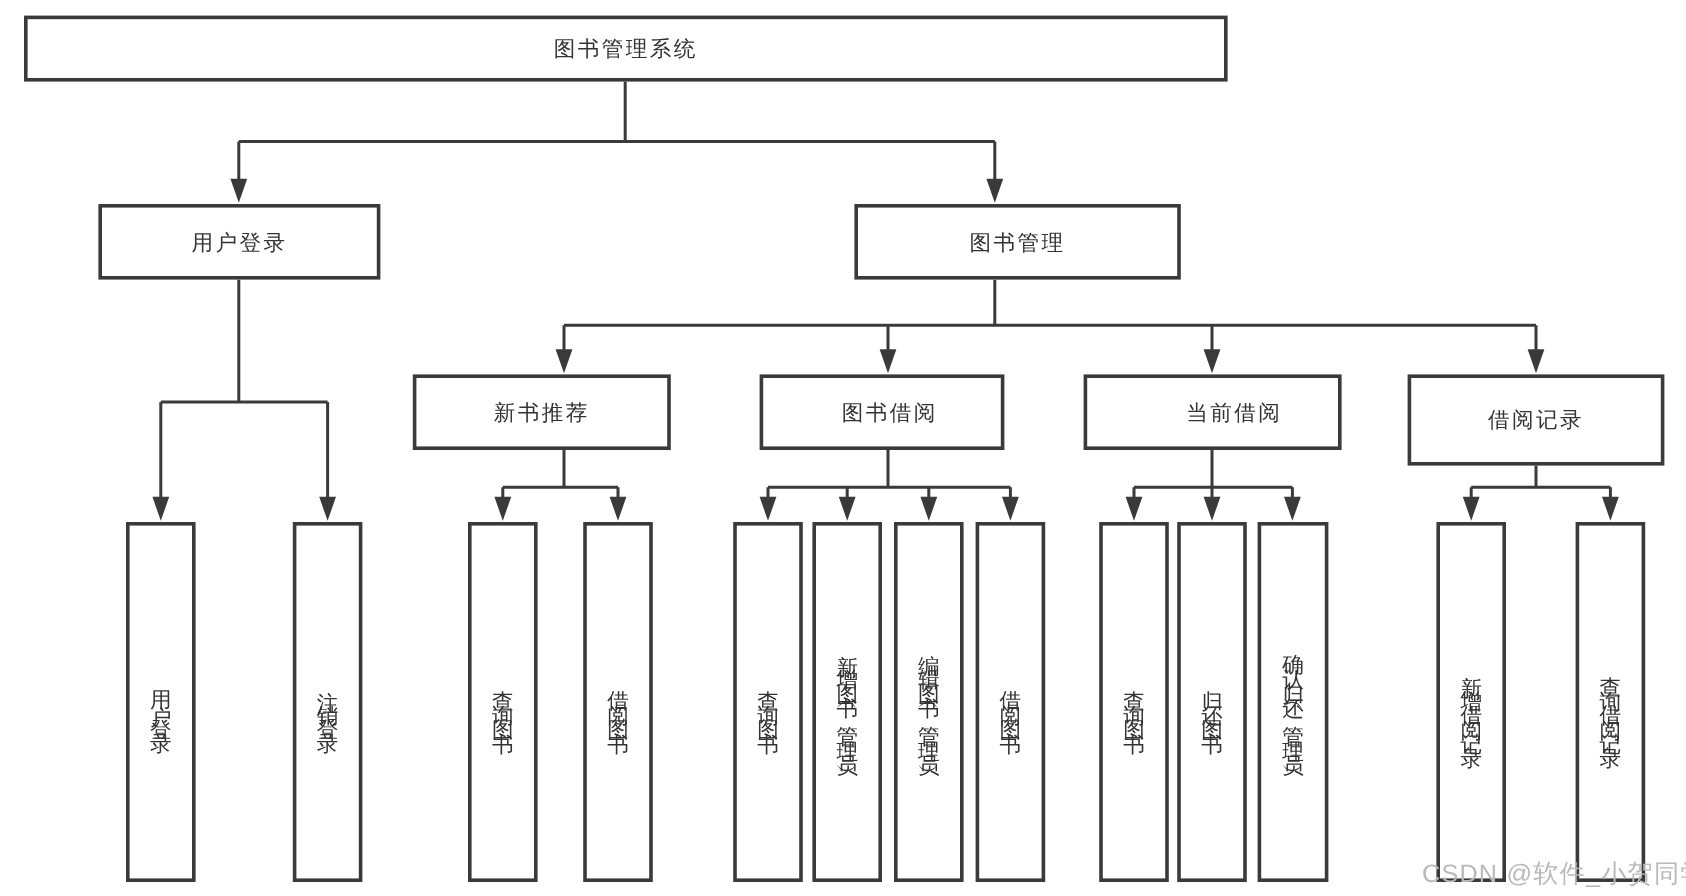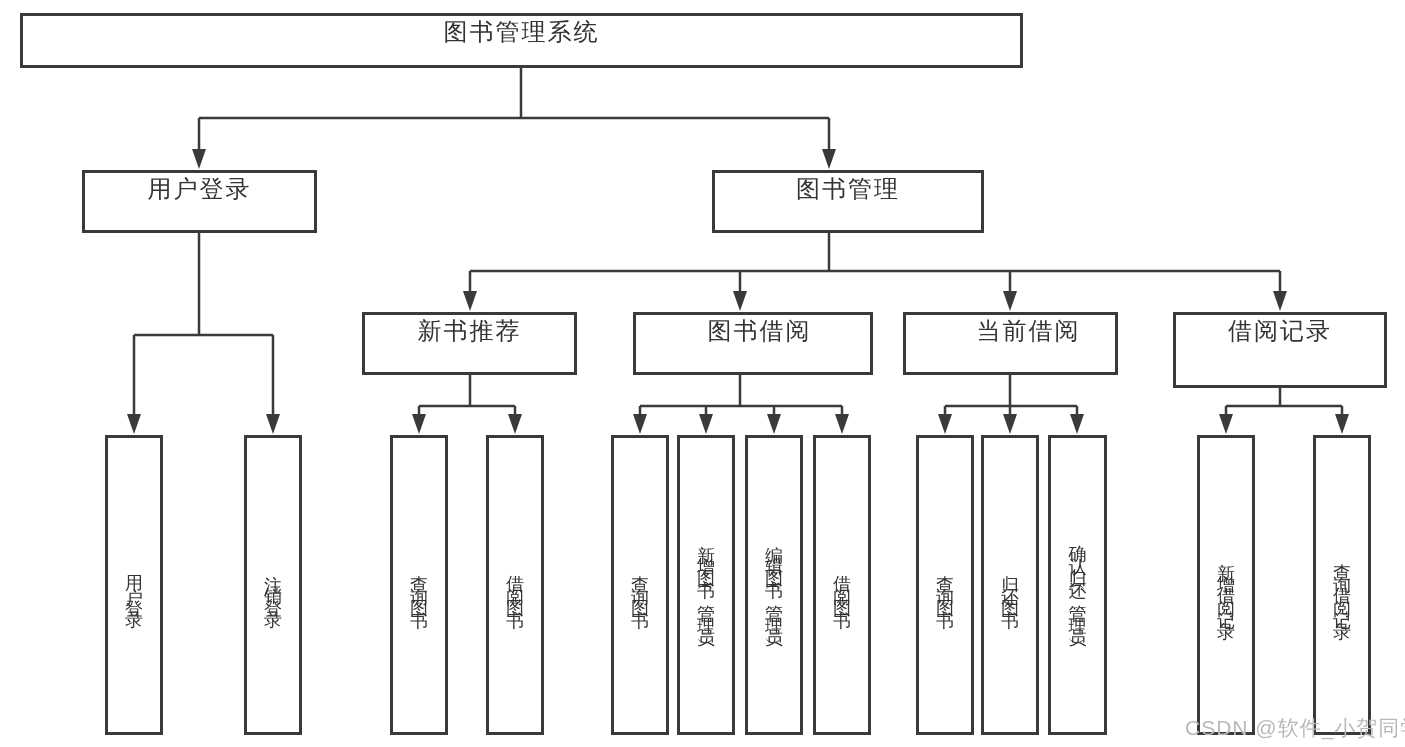--- a/index.html
+++ b/index.html
@@ -16,22 +16,23 @@
     left: 0; top: 0;
     width: 1405px; height: 747px;
     z-index: 0;
   }
   .node {
     position: absolute;
     box-sizing: border-box;
     border: 3px solid #3a3a3a;
     background: #ffffff;
     display: flex;
+    align-items: center;
     justify-content: center;
-    font-size: 24px;
+    font-size: 18px;
     color: #333333;
     letter-spacing: 2px;
     z-index: 1;
   }
   .leaf {
     position: absolute;
     box-sizing: border-box;
     top: 435px;
     width: 58px;
     height: 300px;
@@ -112,24 +113,24 @@
     <span>图书管理系统</span>
   </div>
 
   <div class="node" style="left:82px; top:170px; width:235px; height:63px;">
     <span>用户登录</span>
   </div>
   <div class="node" style="left:712px; top:170px; width:272px; height:63px;">
     <span>图书管理</span>
   </div>
 
-  <div class="node" style="left:362px; top:312px; width:215px; height:63px;">
+  <div class="node" style="left:344px; top:312px; width:215px; height:63px;">
     <span>新书推荐</span>
   </div>
-  <div class="node" style="left:633px; top:312px; width:240px; height:63px;padding-left:13px;">
+  <div class="node" style="left:633px; top:312px; width:204px; height:63px;padding-left:13px;">
     <span>图书借阅</span>
   </div>
   <div class="node" style="left:903px; top:312px; width:215px; height:63px;padding-left:36px;">
     <span>当前借阅</span>
   </div>
   <div class="node" style="left:1173px; top:312px; width:214px; height:76px;">
     <span>借阅记录</span>
   </div>
 
   <div class="leaf" style="left:105px;">

